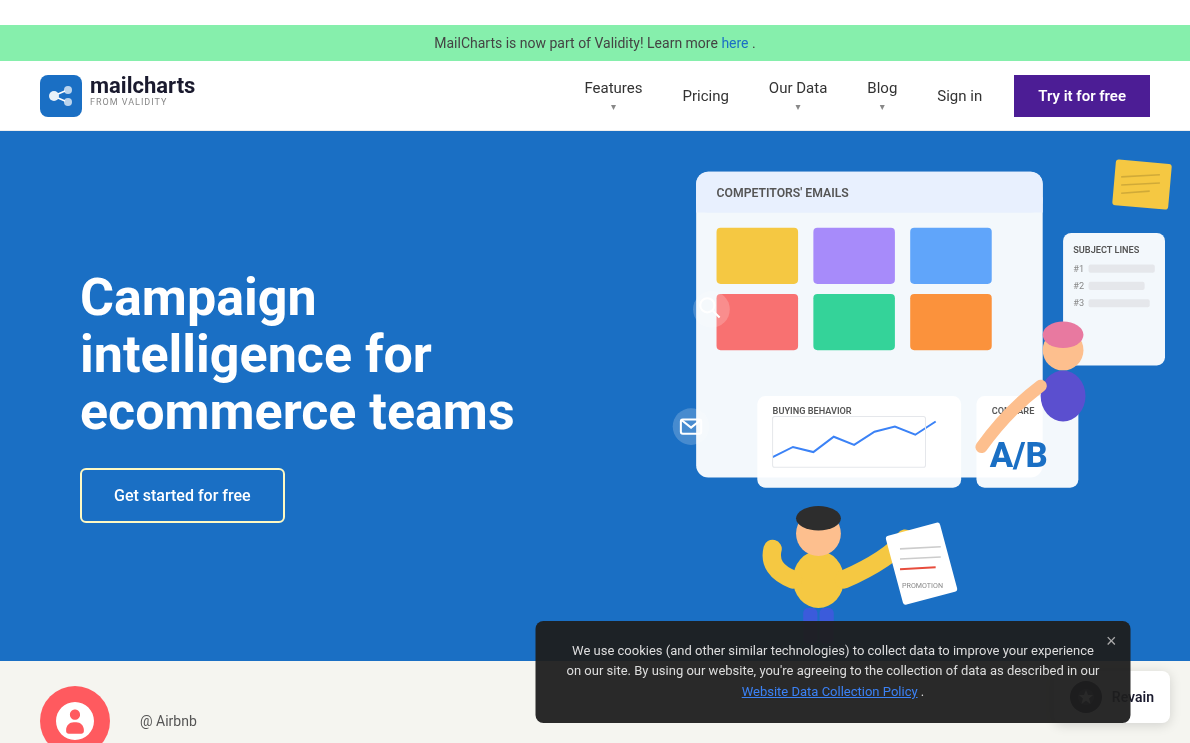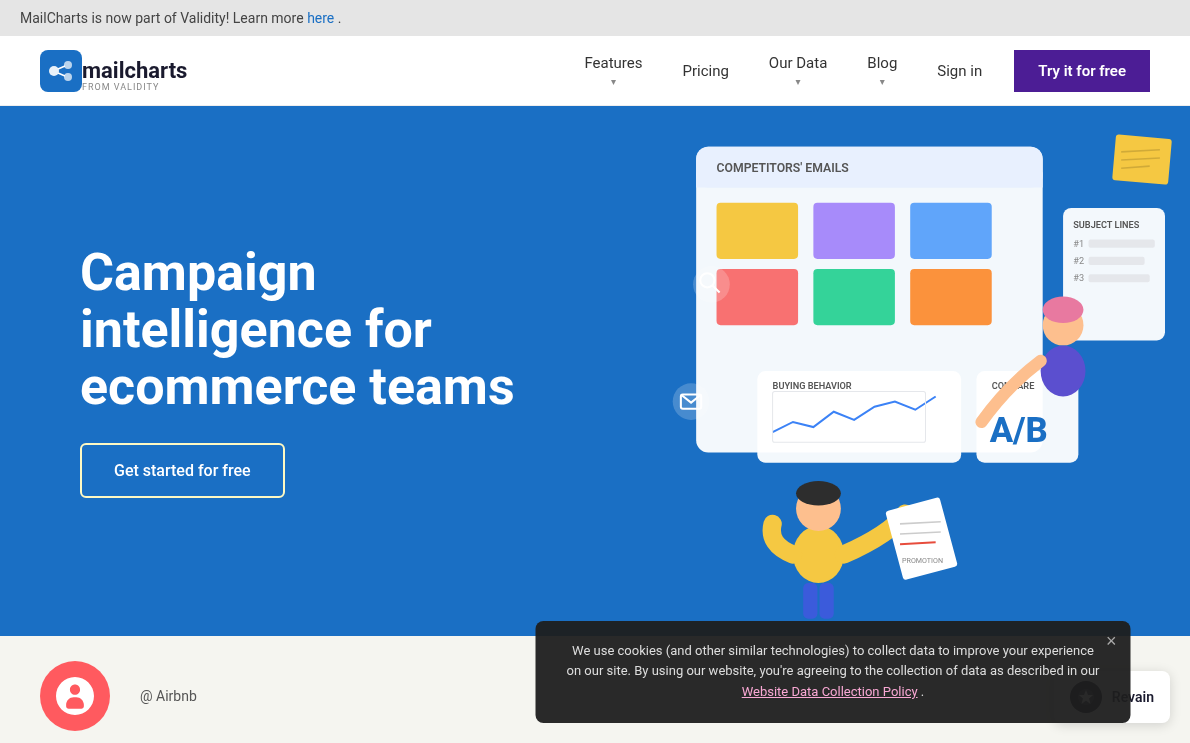--- a/index.html
+++ b/index.html
@@ -1,40 +1,42 @@
 <!DOCTYPE html>
 <html><head>
   <meta charset="utf-8">
   <style>
     * { margin: 0; padding: 0; box-sizing: border-box; }
     body { font-family: -apple-system, BlinkMacSystemFont, 'Segoe UI', Roboto, sans-serif; overflow-x: hidden; }
 
     
     .announcement-bar {
-      background: #e5e5e5;
+      background: #86efac;
+      text-align: center;
       padding: 10px 20px;
       font-size: 14px;
       color: #444;
+      margin-top: 25px;
     }
     .announcement-bar a { color: #1a6fc4; text-decoration: none; }
 
     
     nav {
       background: #fff;
       display: flex;
       align-items: center;
       justify-content: space-between;
       padding: 0 40px;
       height: 70px;
       border-bottom: 1px solid #eee;
     }
     .nav-logo {
       display: flex;
-      align-items: flex-end;
-      gap: 0;
+      align-items: flex-start;
+      gap: 8px;
     }
     .logo-icon {
       width: 42px;
       height: 42px;
     }
     .logo-text {
       font-size: 22px;
       font-weight: 700;
       color: #1a1a2e;
       line-height: 1;
@@ -183,21 +185,21 @@
       background: rgba(30,30,30,0.95);
       color: #ddd;
       border-radius: 8px;
       padding: 20px 30px;
       max-width: 760px;
       font-size: 13px;
       line-height: 1.6;
       text-align: center;
       z-index: 1000;
     }
-    .cookie-banner a { color: #f9a8d4; text-decoration: underline; }
+    .cookie-banner a { color: #3b82f6; text-decoration: underline; }
     .cookie-close {
       position: absolute;
       top: 10px;
       right: 14px;
       background: none;
       border: none;
       color: #aaa;
       font-size: 18px;
       cursor: pointer;
     }

